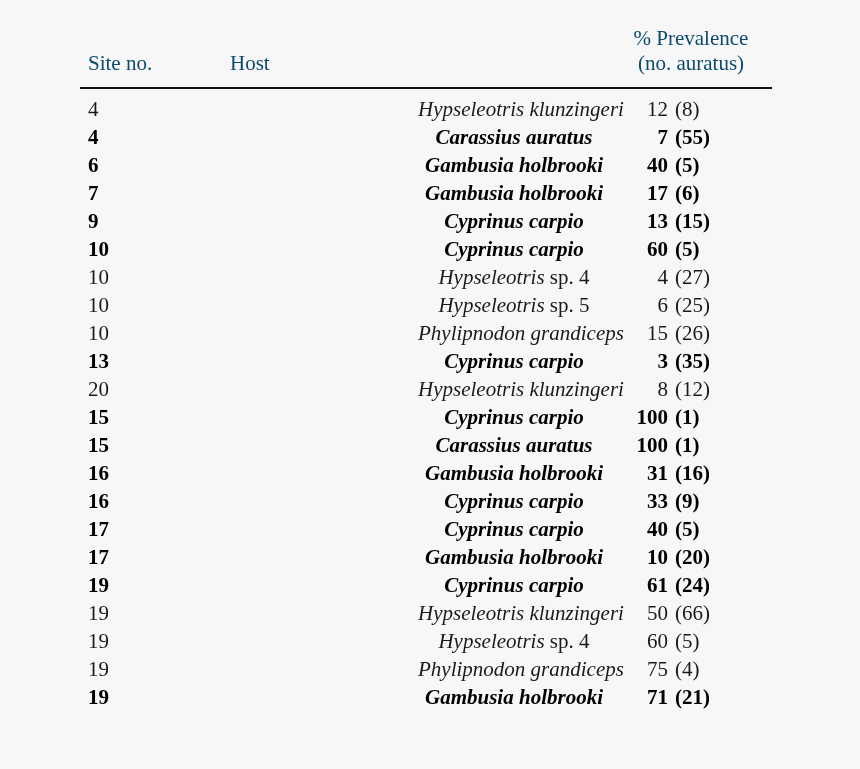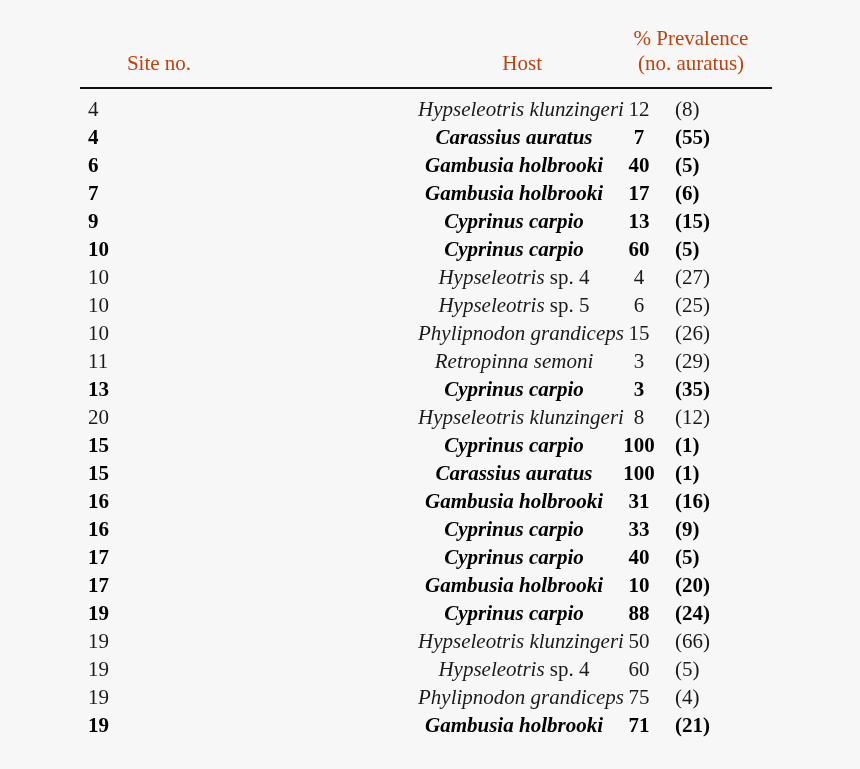--- a/index.html
+++ b/index.html
@@ -36,29 +36,29 @@
   col.col-host  { width: 380px; }
   col.col-prev  { width: 162px; }
 
   
   thead th {
     font-weight: normal;
     font-size: 21px;
     line-height: 25px;
     padding: 0;
     vertical-align: bottom;
-    color: #c2410c;
+    color: #0c4a6e;
   }
   th.h-site {
-    text-align: center;
+    text-align: left;
     padding-left: 8px;
     padding-bottom: 6px;
   }
   th.h-host {
-    text-align: right;
+    text-align: left;
     padding-right: 68px;
     padding-bottom: 6px;
   }
   th.h-prev {
     text-align: center;
     padding-bottom: 6px;
   }
   th.h-prev .line1,
   th.h-prev .line2 {
     display: block;
@@ -110,21 +110,21 @@
   .prev-inner {
     display: flex;
     flex-direction: row;
     align-items: baseline;
     justify-content: flex-start;
     width: 162px;
   }
   .prev-pct {
     display: inline-block;
     width: 58px;
-    text-align: center;
+    text-align: right;
   }
   .prev-n {
     display: inline-block;
     text-align: left;
     padding-left: 7px;
   }
 
   
   tr.row-bold td {
     font-weight: bold;
@@ -240,30 +240,20 @@
         <tr class="row-normal">
           <td class="c-site">10</td>
           <td class="c-host"><span>Phylipnodon</span><span> grandiceps</span></td>
           <td class="c-prev">
             <div class="prev-inner">
               <span class="prev-pct">15</span>
               <span class="prev-n">(26)</span>
             </div>
           </td>
         </tr>
-        <tr class="row-normal">
-          <td class="c-site">11</td>
-          <td class="c-host"><span>Retropinna</span><span> semoni</span></td>
-          <td class="c-prev">
-            <div class="prev-inner">
-              <span class="prev-pct">3</span>
-              <span class="prev-n">(29)</span>
-            </div>
-          </td>
-        </tr>
         <tr class="row-bold">
           <td class="c-site">13</td>
           <td class="c-host"><span>Cyprinus</span><span> carpio</span></td>
           <td class="c-prev">
             <div class="prev-inner">
               <span class="prev-pct">3</span>
               <span class="prev-n">(35)</span>
             </div>
           </td>
         </tr>
@@ -335,21 +325,21 @@
               <span class="prev-pct">10</span>
               <span class="prev-n">(20)</span>
             </div>
           </td>
         </tr>
         <tr class="row-bold">
           <td class="c-site">19</td>
           <td class="c-host"><span>Cyprinus</span><span> carpio</span></td>
           <td class="c-prev">
             <div class="prev-inner">
-              <span class="prev-pct">88</span>
+              <span class="prev-pct">61</span>
               <span class="prev-n">(24)</span>
             </div>
           </td>
         </tr>
         <tr class="row-normal">
           <td class="c-site">19</td>
           <td class="c-host"><span>Hypseleotris</span><span> klunzingeri</span></td>
           <td class="c-prev">
             <div class="prev-inner">
               <span class="prev-pct">50</span>

